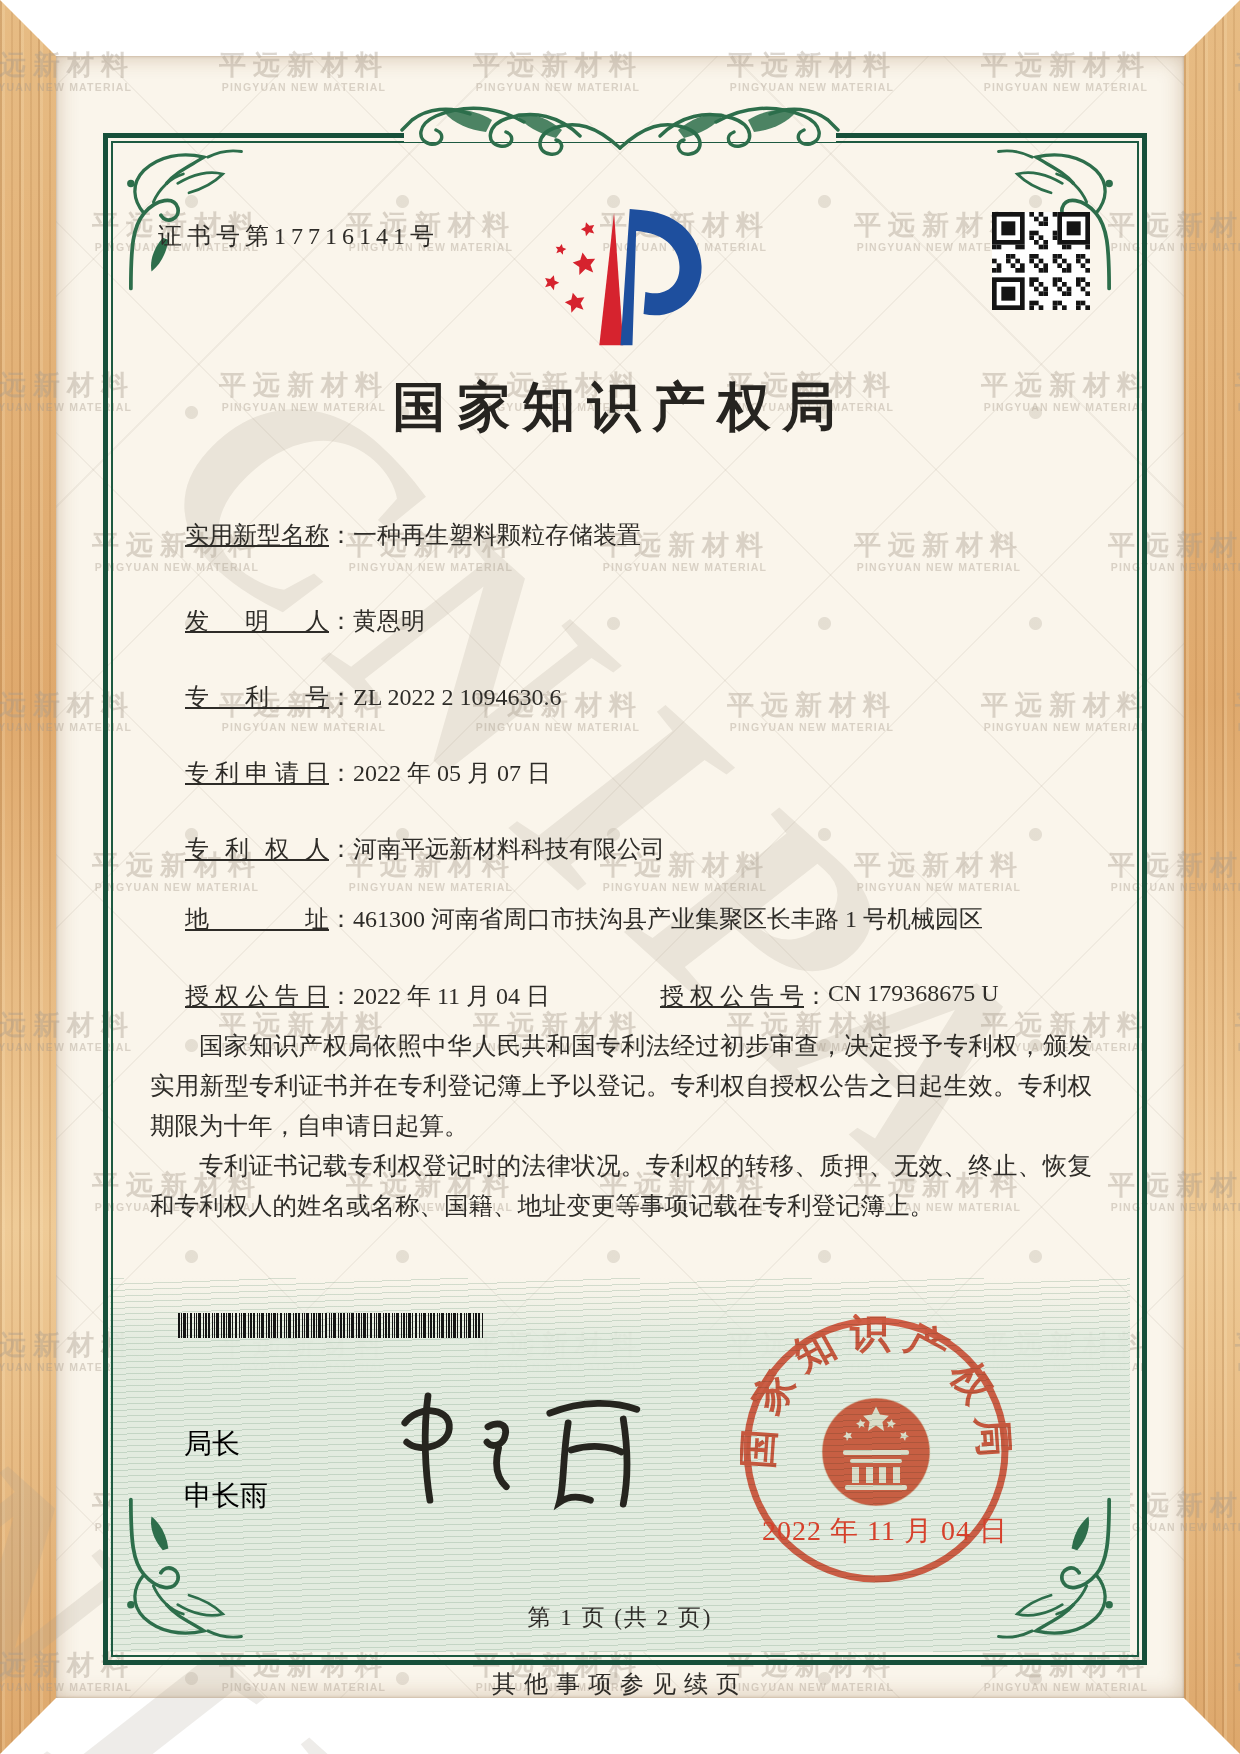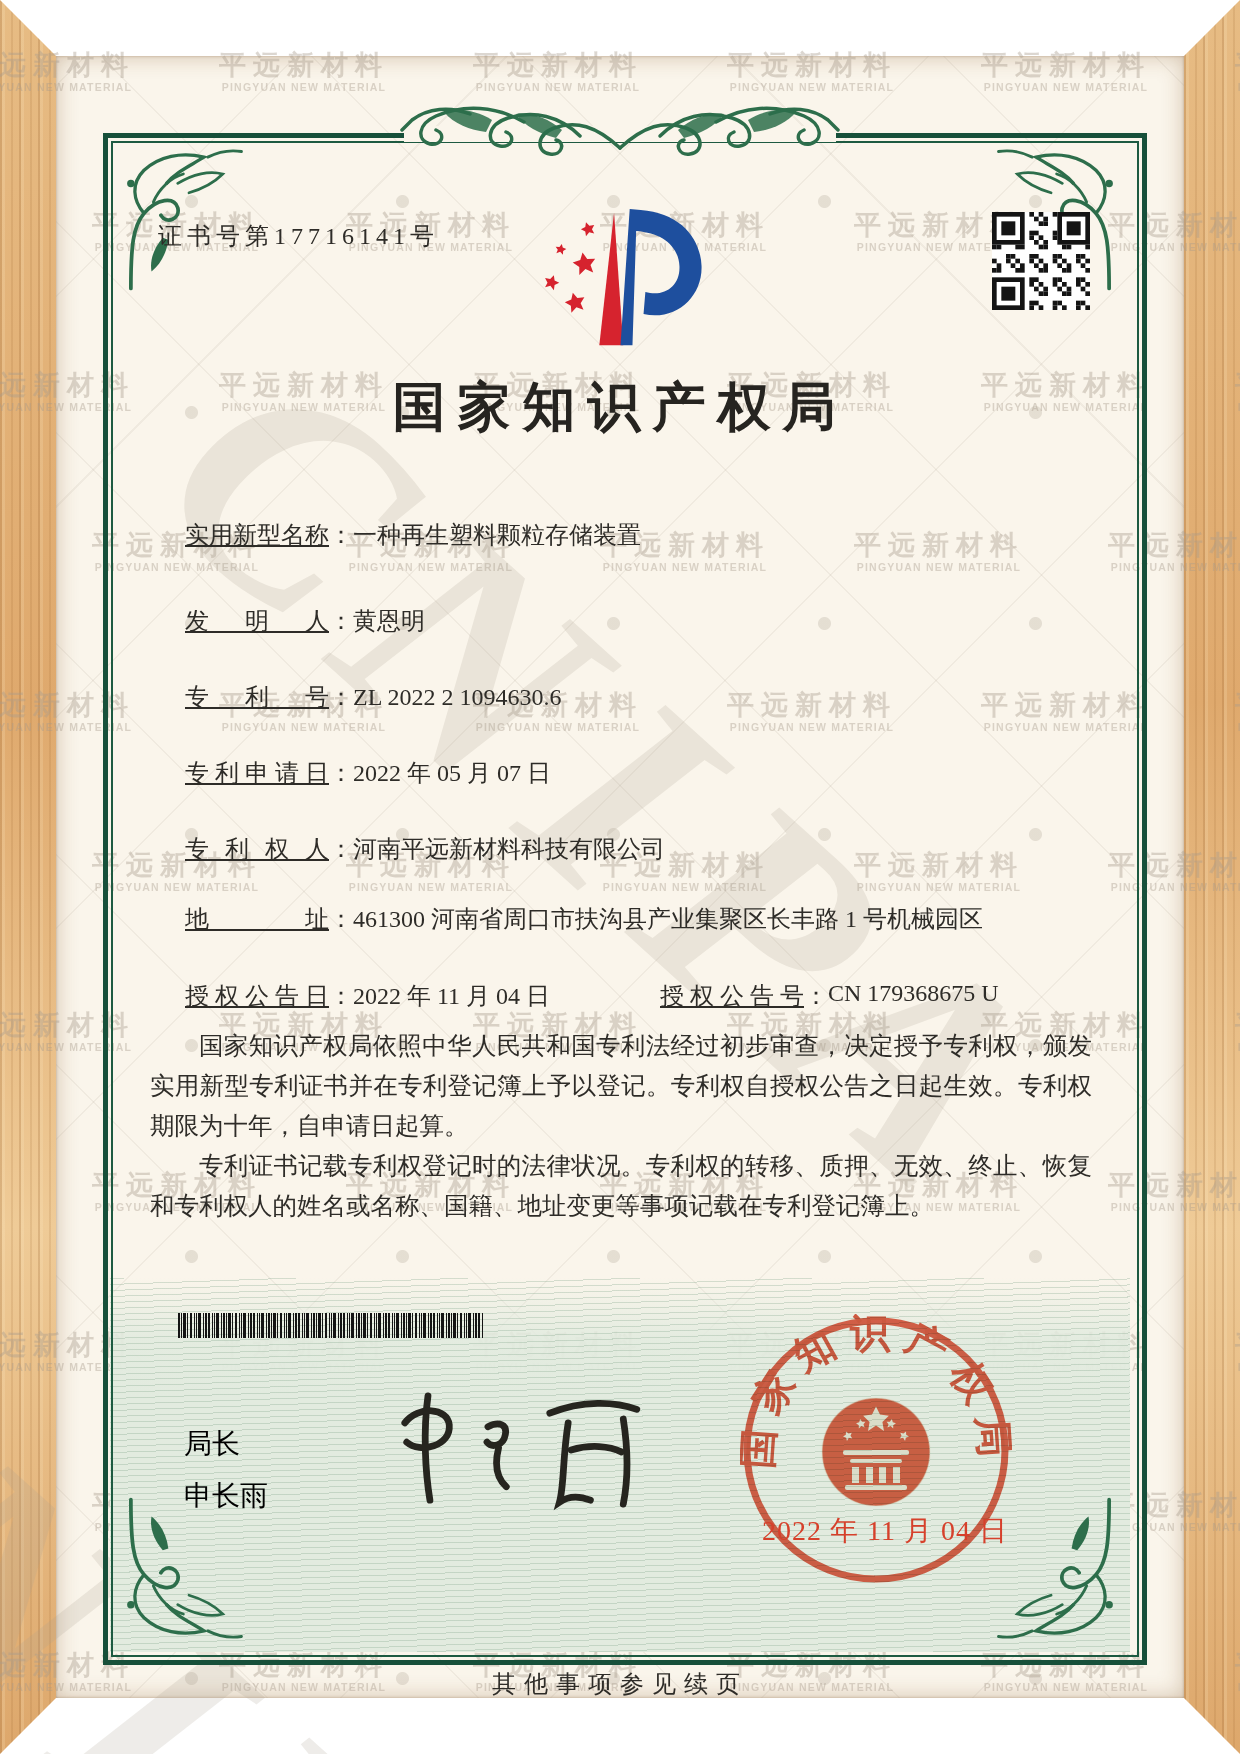--- a/index.html
+++ b/index.html
@@ -672,14 +672,15 @@
         <rect x="112" y="153" width="7" height="16"></rect>
         <rect x="126" y="153" width="7" height="16"></rect>
         <rect x="139" y="153" width="7" height="16"></rect>
         <rect x="153" y="153" width="7" height="16"></rect>
         <rect x="105" y="171" width="62" height="5" rx="2"></rect>
       </g>
     </g>
   </svg>
   <div class="seal-date">2022 年 11 月 04 日</div>
 
+  <div class="page-footer">第 1 页 (共 2 页)</div>
   <div class="cont-note">其他事项参见续页</div>
 </div>
 
 </body></html>

